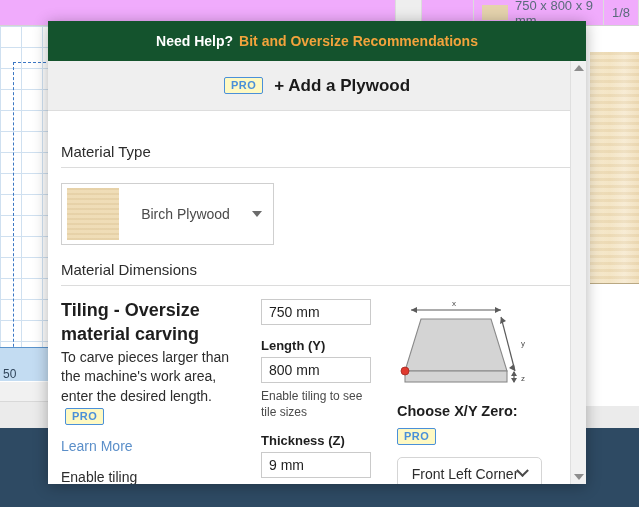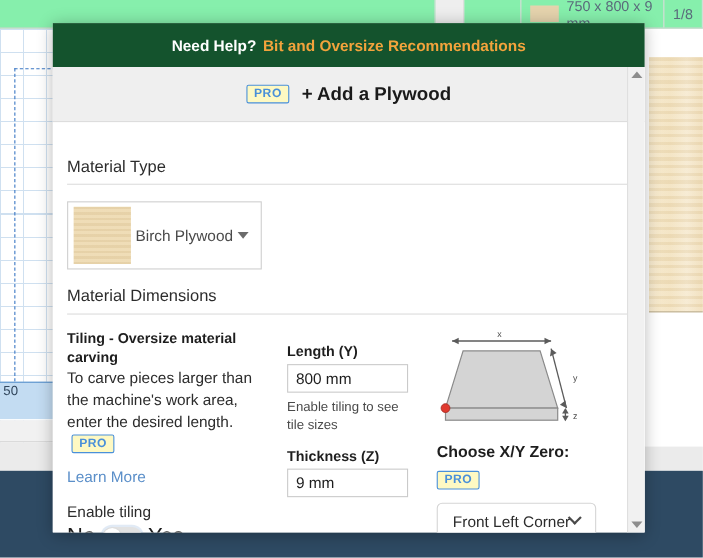--- a/index.html
+++ b/index.html
@@ -37,21 +37,21 @@
     border-left: 1px dashed #3b77c4;
     border-right: 1px dashed #3b77c4;
     border-top: 1px dashed #3b77c4;
   }
 
   
   #bg-topbar {
     position: absolute;
     left: 0; top: 0;
     width: 639px; height: 26px;
-    background: #86efac;
+    background: #f0abfc;
     border-bottom: 1px solid #d2d2d2;
     display: flex;
     align-items: stretch;
   }
   .bg-tb-cell {
     display: flex; align-items: center;
     padding: 0 8px;
     border-right: 1px solid #dcdcdc;
     font-size: 13px;
     color: #5a6b7b;
@@ -84,21 +84,21 @@
   #bg-left-strip {
     position: absolute;
     left: 0; top: 347px;
     width: 60px; height: 35px;
     background: #c3dcf2;
     border-top: 1px solid #5a93cc;
     border-bottom: 1px solid #ffffff;
     font-size: 12px;
     color: #31465c;
     display: flex;
-    align-items: flex-start;
+    align-items: flex-end;
     padding-left: 3px;
   }
   #bg-left-strip2 {
     position: absolute;
     left: 0; top: 382px;
     width: 60px; height: 20px;
     background: #f1f1f1;
     border-bottom: 1px solid #d8d8d8;
   }
   #bg-left-strip3 {
@@ -200,21 +200,21 @@
   .section-title {
     font-size: 15px;
     color: #2c2c2c;
     padding: 16px 0 7px 0;
     border-bottom: 1px solid #dcdcdc;
   }
 
   
   #material-select {
     margin-top: 15px;
-    width: 177px;
+    width: 213px;
     height: 62px;
     border: 1px solid #cfcfcf;
     background: #ffffff;
     display: flex;
     align-items: center;
     cursor: pointer;
   }
   #material-swatch {
     width: 52px; height: 52px;
     margin-left: 5px;
@@ -244,21 +244,21 @@
   #dims-grid {
     display: flex;
     gap: 0;
     margin-top: 13px;
   }
   #col-tiling { width: 200px; flex: none; padding-right: 14px; }
   #col-inputs { width: 122px; flex: none; }
   #col-zero   { flex: 1; padding-left: 14px; }
 
   .tiling-heading {
-    font-size: 13px;
+    font-size: 18px;
     font-weight: bold;
     color: #1e1e1e;
     line-height: 1.32;
   }
   .tiling-desc {
     font-size: 14px;
     color: #2c2c2c;
     line-height: 1.42;
     margin-top: 1px;
   }
@@ -471,20 +471,21 @@
           <div id="toggle-row">
             <span class="toggle-side">No</span>
             <span id="toggle-switch">
               <span id="toggle-knob"></span>
             </span>
             <span class="toggle-side">Yes</span>
           </div>
         </div>
 
         <div id="col-inputs">
+          <input class="text-input" type="text" value="750 mm" style="">
 
           <div class="field-label spaced">Length (Y)</div>
           <input class="text-input" type="text" value="800 mm" style="">
 
           <div class="helper-text">Enable tiling to see tile sizes</div>
 
           <div class="field-label spaced">Thickness (Z)</div>
           <input class="text-input" type="text" value="9 mm" style="">
         </div>
 

